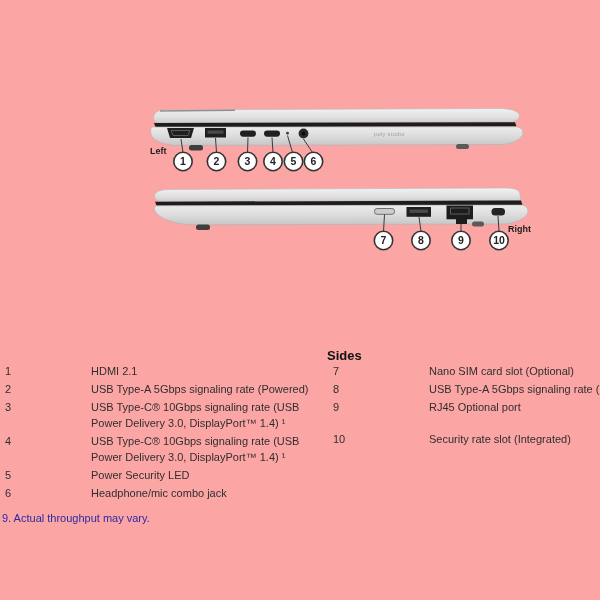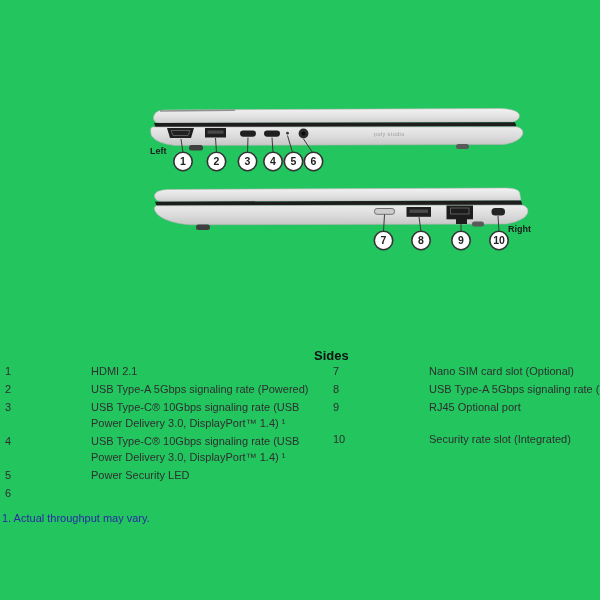--- a/index.html
+++ b/index.html
@@ -1,24 +1,24 @@
 <!DOCTYPE html>
 <html><head>
 <meta charset="utf-8">
 <style>
   html,body{margin:0;padding:0;background:#fff;}
   .page{
-    position:relative;width:600px;height:600px;background:#22c55e;
+    position:relative;width:600px;height:600px;background:#fca5a5;
     font-family:"Liberation Sans",sans-serif;color:#2f2f2f;overflow:hidden;
   }
   svg text{font-family:"Liberation Sans",sans-serif;}
 
   
   .sides-title{
-    position:absolute;left:314px;top:348px;
+    position:absolute;left:327px;top:348px;
     font-size:13px;font-weight:bold;color:#111;
   }
   .col{position:absolute;top:363px;font-size:11px;line-height:16px;}
   .col-left{left:5px;width:318px;}
   .col-right{left:333px;width:264px;}
   .row{display:flex;margin-bottom:2px;}
   .row .num{width:42px;flex:0 0 42px;}
   .col-right .row .num{width:52px;flex:0 0 52px;}
   .row .lbl{width:272px;padding-left:44px;}
   .col-right .row .lbl{white-space:nowrap;}
@@ -169,20 +169,21 @@
     <div class="row">
       <div class="num">4</div>
       <div class="lbl">USB Type-C® 10Gbps signaling rate (USB Power Delivery 3.0, DisplayPort™ 1.4) ¹</div>
     </div>
     <div class="row">
       <div class="num">5</div>
       <div class="lbl">Power Security LED</div>
     </div>
     <div class="row">
       <div class="num">6</div>
+      <div class="lbl">Headphone/mic combo jack</div>
     </div>
   </div>
 
   <div class="col col-right">
     <div class="row">
       <div class="num">7</div>
       <div class="lbl">Nano SIM card slot (Optional)</div>
     </div>
     <div class="row">
       <div class="num">8</div>
@@ -191,14 +192,14 @@
     <div class="row">
       <div class="num">9</div>
       <div class="lbl">RJ45 Optional port</div>
     </div>
     <div class="row gap-above">
       <div class="num">10</div>
       <div class="lbl">Security rate slot (Integrated)</div>
     </div>
   </div>
 
-  <div class="footnote">1. Actual throughput may vary.</div>
+  <div class="footnote">9. Actual throughput may vary.</div>
 </div>
 
 </body></html>

